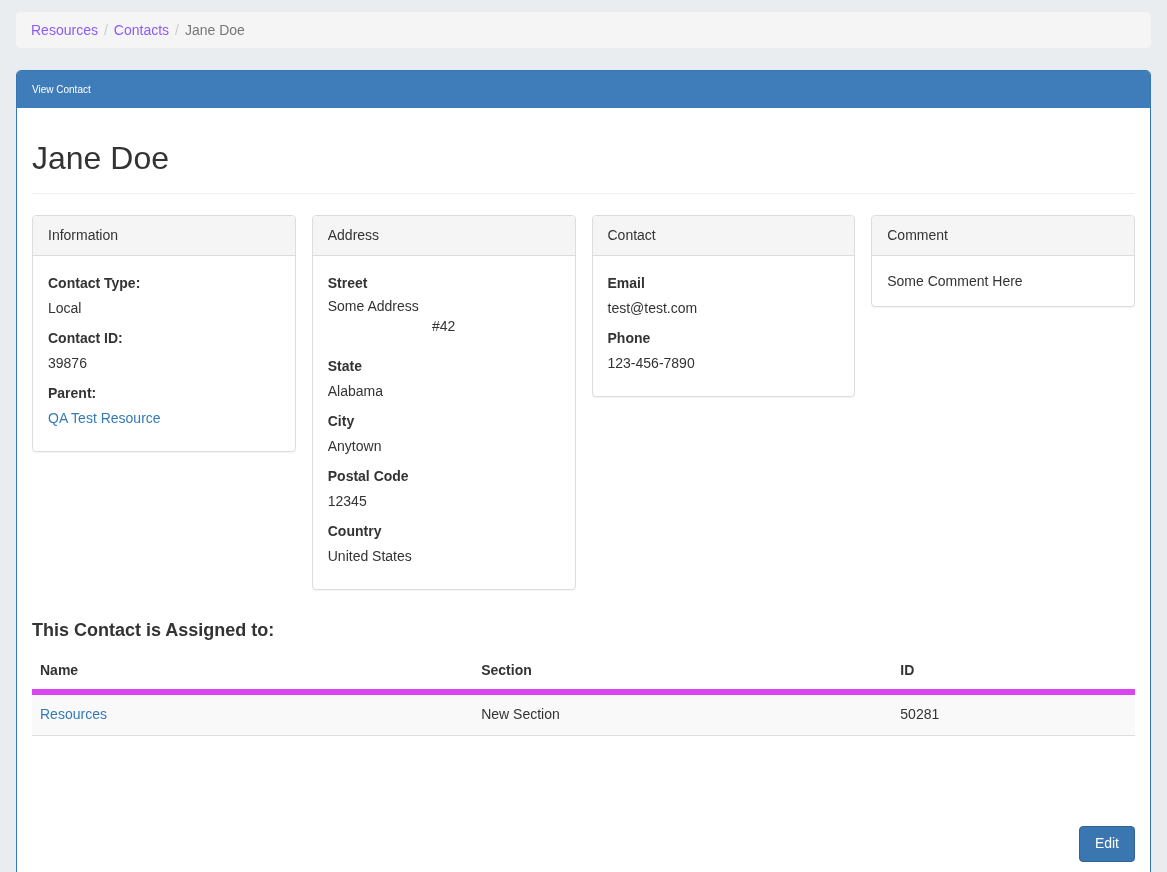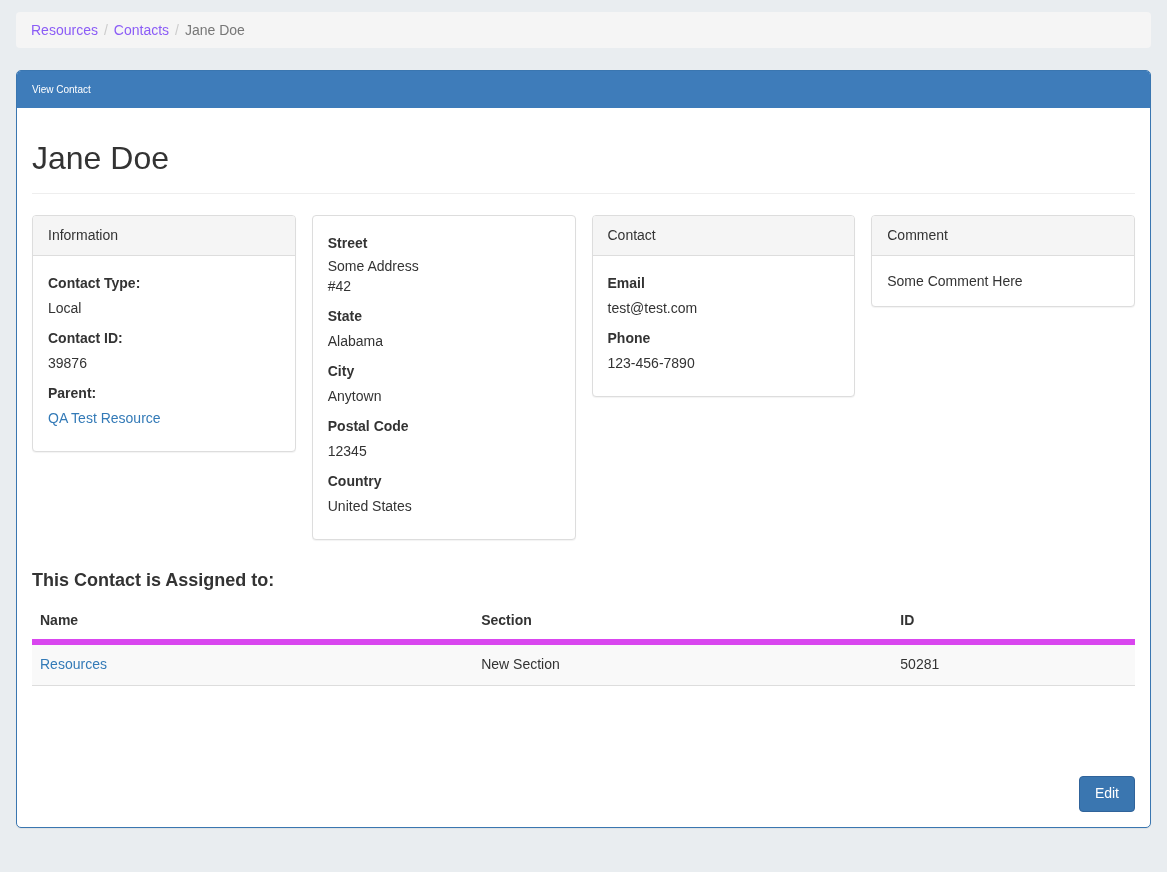--- a/index.html
+++ b/index.html
@@ -163,25 +163,26 @@
               <div class="value">39876</div>
             </div>
             <div class="field">
               <div class="label">Parent:</div>
               <a class="value link">QA Test Resource</a>
             </div>
           </div>
         </div>
 
         <div class="card">
+          <div class="card-header">Address</div>
           <div class="card-body">
             <div class="field">
               <div class="label">Street</div>
               <div class="value" style="line-height:20px;">Some Address</div>
-              <div class="value" style="line-height:20px; margin-bottom:8px;">#42</div>
+              <div class="value" style="line-height:20px; margin-bottom:18px;text-align:center;">#42</div>
             </div>
             <div class="field">
               <div class="label">State</div>
               <div class="value">Alabama</div>
             </div>
             <div class="field">
               <div class="label">City</div>
               <div class="value">Anytown</div>
             </div>
             <div class="field">

